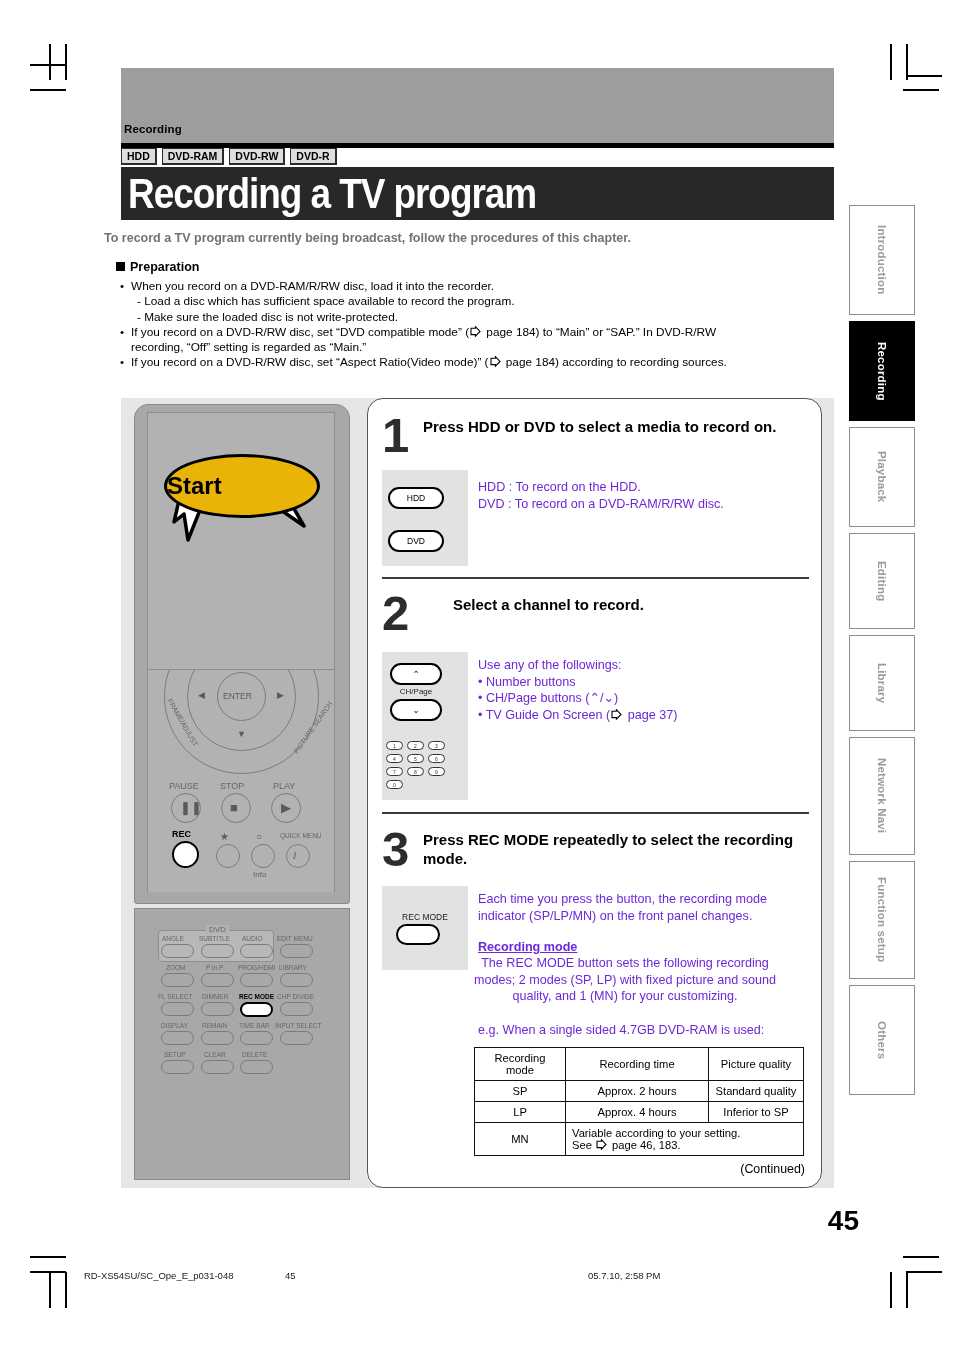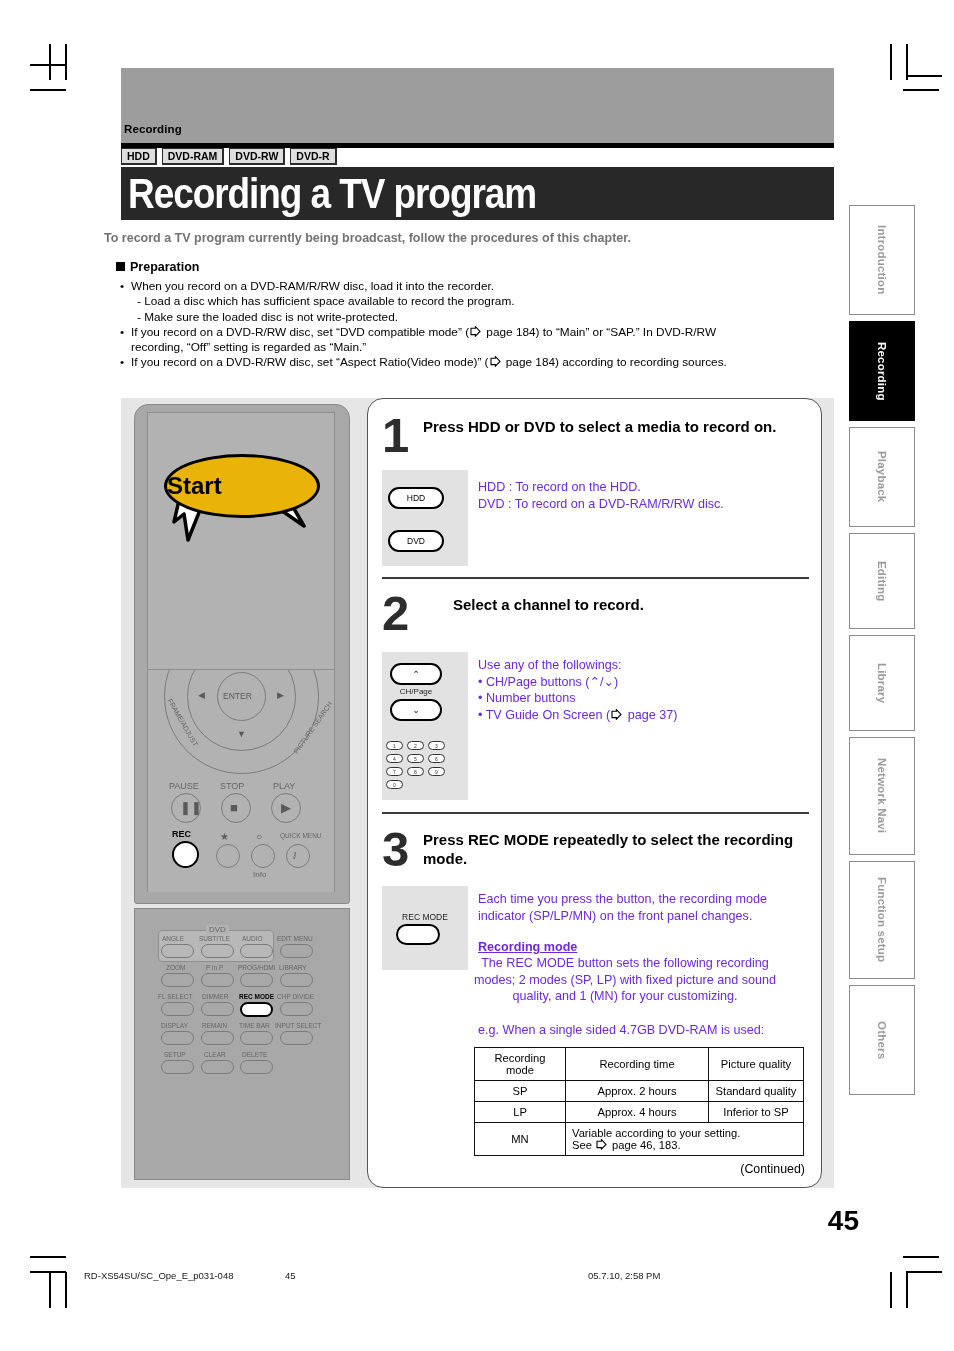--- a/index.html
+++ b/index.html
@@ -619,22 +619,22 @@
       <div class="numkey" style="left:21px;top:13px;">5</div>
       <div class="numkey" style="left:42px;top:13px;">6</div>
       <div class="numkey" style="left:0px;top:26px;">7</div>
       <div class="numkey" style="left:21px;top:26px;">8</div>
       <div class="numkey" style="left:42px;top:26px;">9</div>
       <div class="numkey" style="left:0px;top:39px;">0</div>
     </div>
 
     <div class="step-body" style="left:110px;top:258px;width:330px;">
       <div>Use any of the followings:</div>
+      <div>• Number buttons</div>
       <div>• CH/Page buttons (⌃/⌄)</div>
-      <div>• Number buttons</div>
       <div>
         <span>• TV Guide On Screen (</span><span class="pgarrow"><svg width="11" height="11" viewBox="0 0 11 11">
               <path d="M1 2.2 L5.4 2.2 L5.4 0.6 L10 5.4 L5.4 10.2 L5.4 8.6 L1 8.6 Z" fill="#ffffff" stroke="#000" stroke-width="1.1"></path>
             </svg></span><span> page 37)</span>
       </div>
     </div>
 
     <div class="step-divider" style="left:14px;top:413px;width:427px;"></div>
   </div>
 

